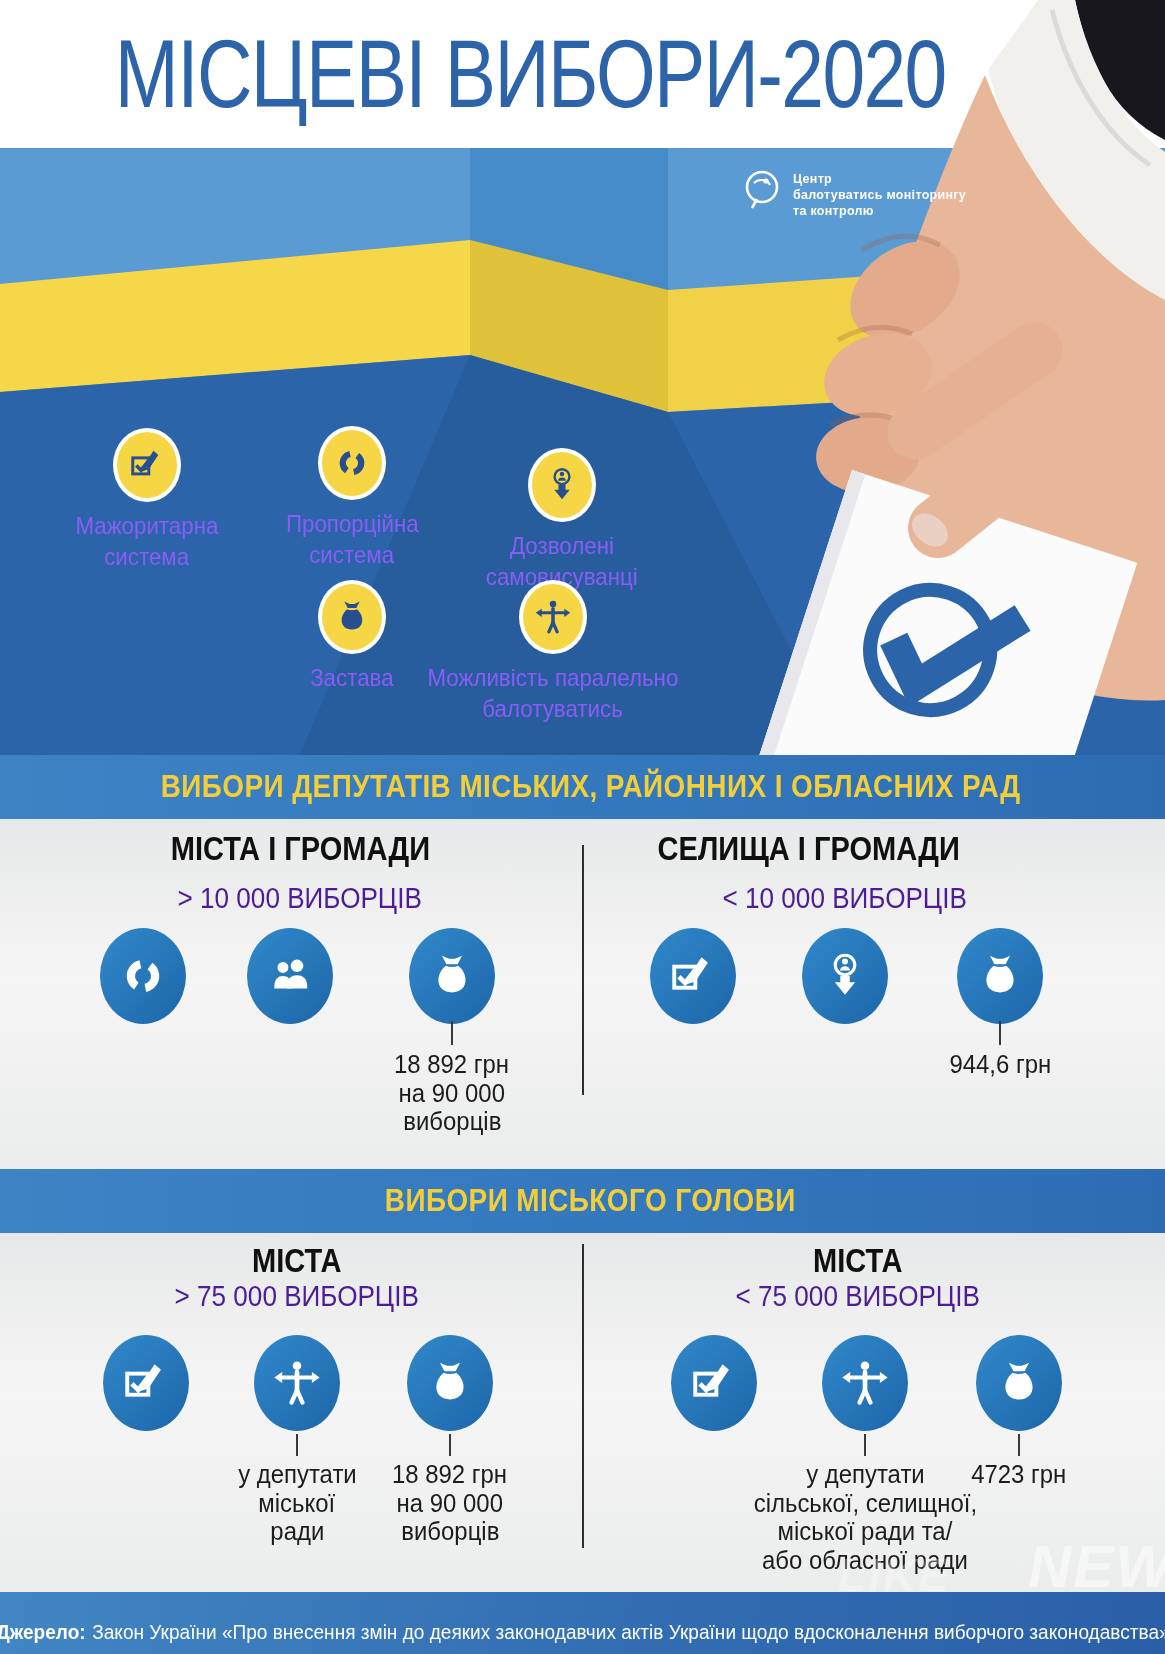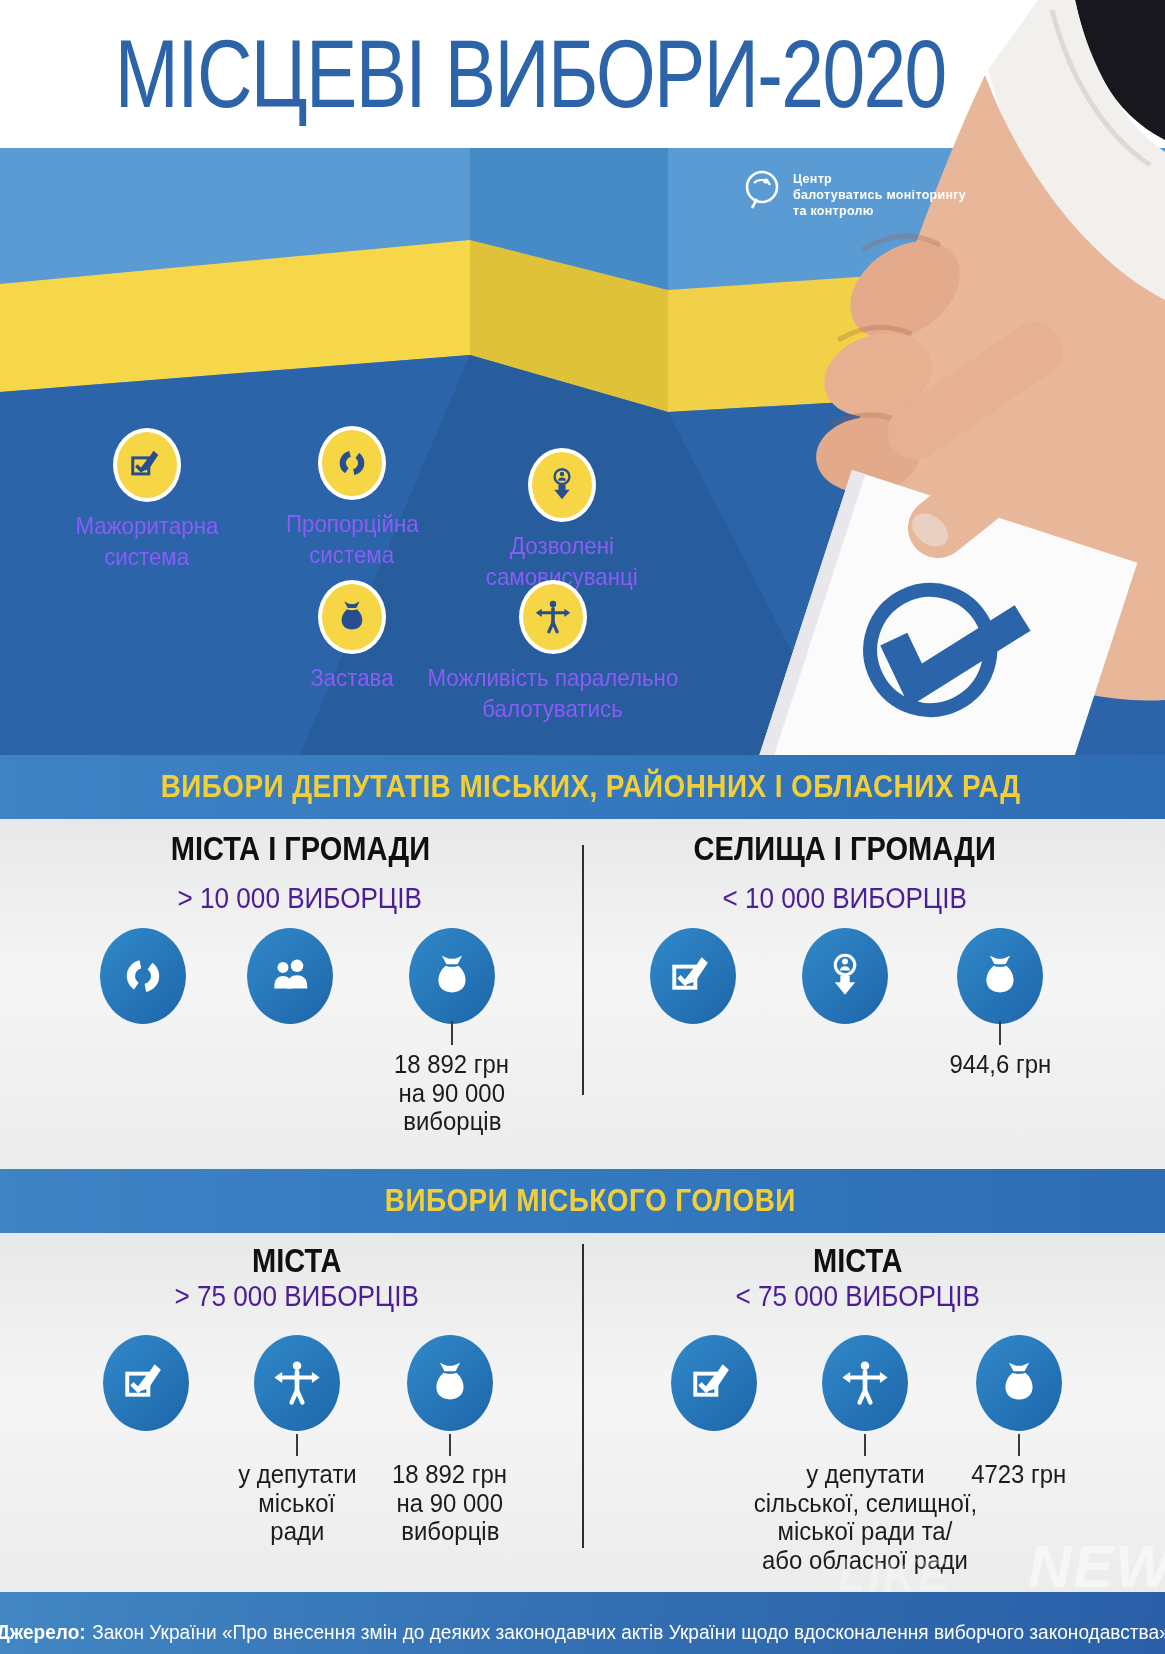--- a/index.html
+++ b/index.html
@@ -234,21 +234,21 @@
     <span class="cond">ВИБОРИ ДЕПУТАТІВ МІСЬКИХ, РАЙОННИХ І ОБЛАСНИХ РАД</span>
   </div>
 
   <div id="sec-councils" class="graysec abs"></div>
   <div class="divider abs" style="left:582px;top:845px;height:250px;"></div>
 
   <div class="colhead abs" style="left:120px;top:830px;">
     <span class="cond">МІСТА І ГРОМАДИ</span></div>
   <div class="colsub abs" style="left:120px;top:882px;">
     <span class="cond">&gt; 10 000 ВИБОРЦІВ</span></div>
-  <div class="colhead abs" style="left:665px;top:830px;">
+  <div class="colhead abs" style="left:629px;top:830px;">
     <span class="cond">СЕЛИЩА І ГРОМАДИ</span></div>
   <div class="colsub abs" style="left:665px;top:882px;">
     <span class="cond">&lt; 10 000 ВИБОРЦІВ</span></div>
 
   <div class="bcircle" style="left:100px;top:928px;">
       <svg>
         <use href="#i-proportional-icon"></use>
       </svg>
     </div>
   <div class="bcircle" style="left:247px;top:928px;">

